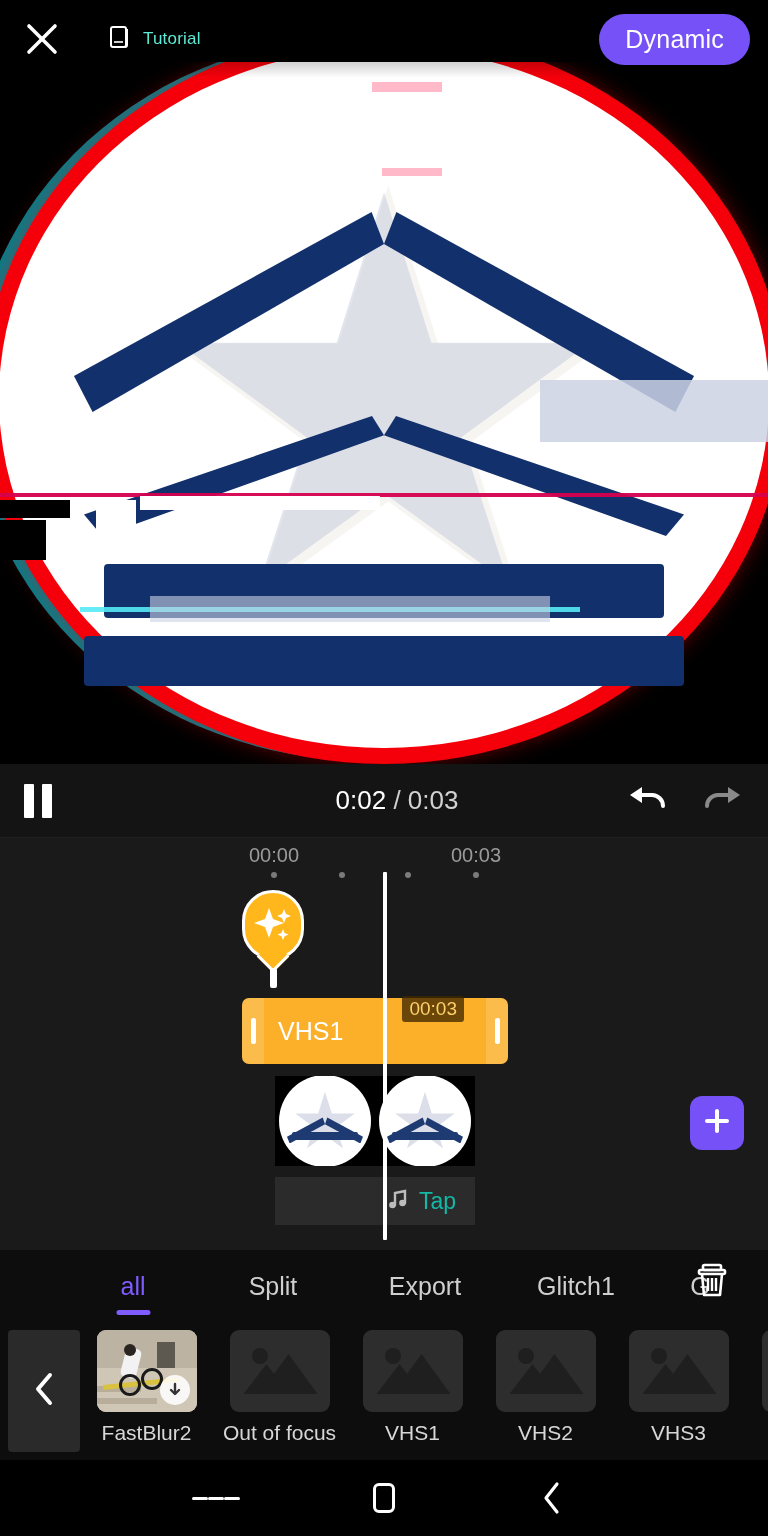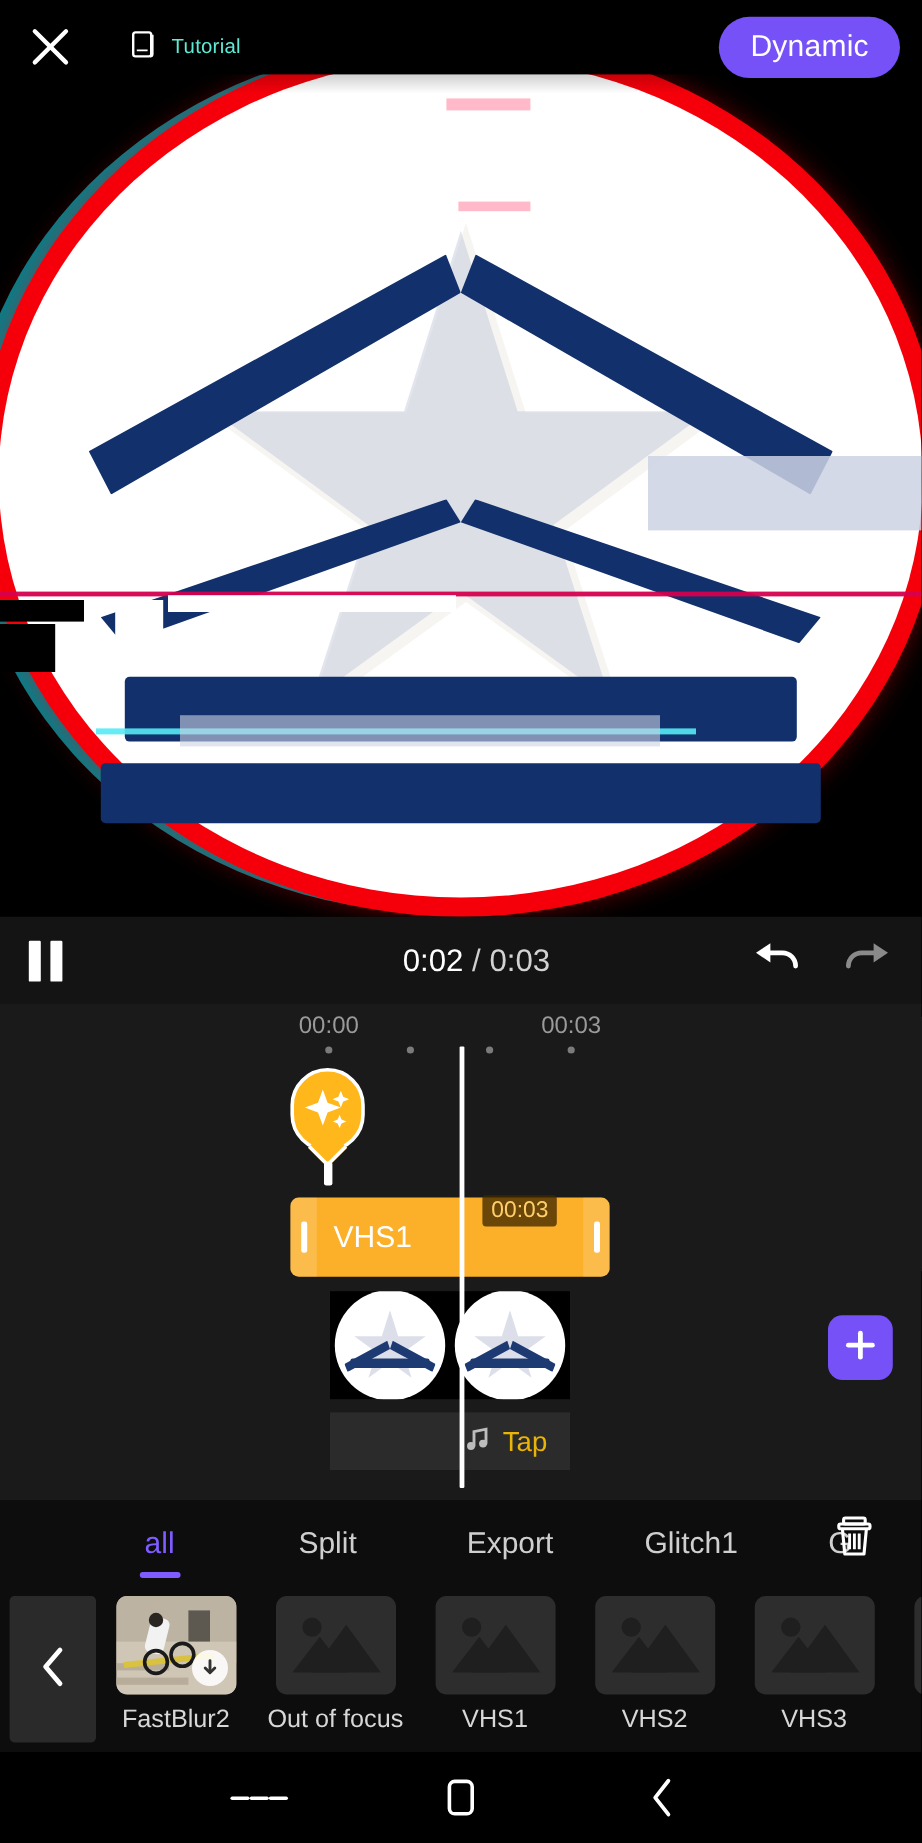--- a/index.html
+++ b/index.html
@@ -153,21 +153,21 @@
   .thumb .chev-s::before { left:0; clip-path: polygon(94% 0%, 100% 26%, 7% 100%, 0% 74%); }
   .thumb .chev-s::after  { right:0; clip-path: polygon(6% 0%, 0% 26%, 93% 100%, 100% 74%); }
   .thumb .bar-s { position:absolute; left:50%; transform:translateX(-50%); background:#1d3a72; height:8px; width:66px; top:62%; border-radius:2px; }
 
   .audio-track {
     position:absolute; left:275px; top:1177px; width:200px; height:48px; background:#2b2b2b;
     display:flex; align-items:center;
   }
   .audio-track .half { width:100px; height:48px; display:flex; align-items:center; }
   .audio-track .tapwrap { gap:10px; padding-left:10px; }
-  .audio-track .tap { color:#eab308; font-size:23px; }
+  .audio-track .tap { color:#14b8a6; font-size:23px; }
 
   .playhead { position:absolute; left:383px; top:872px; width:4px; height:368px; background:#fff; z-index:6; border-radius:1px; }
 
   .add-btn {
     position:absolute; left:690px; top:1096px; width:54px; height:54px;
     background:#7551f7; border-radius:12px; display:flex; align-items:center; justify-content:center;
   }
 
   
   .tabs {

